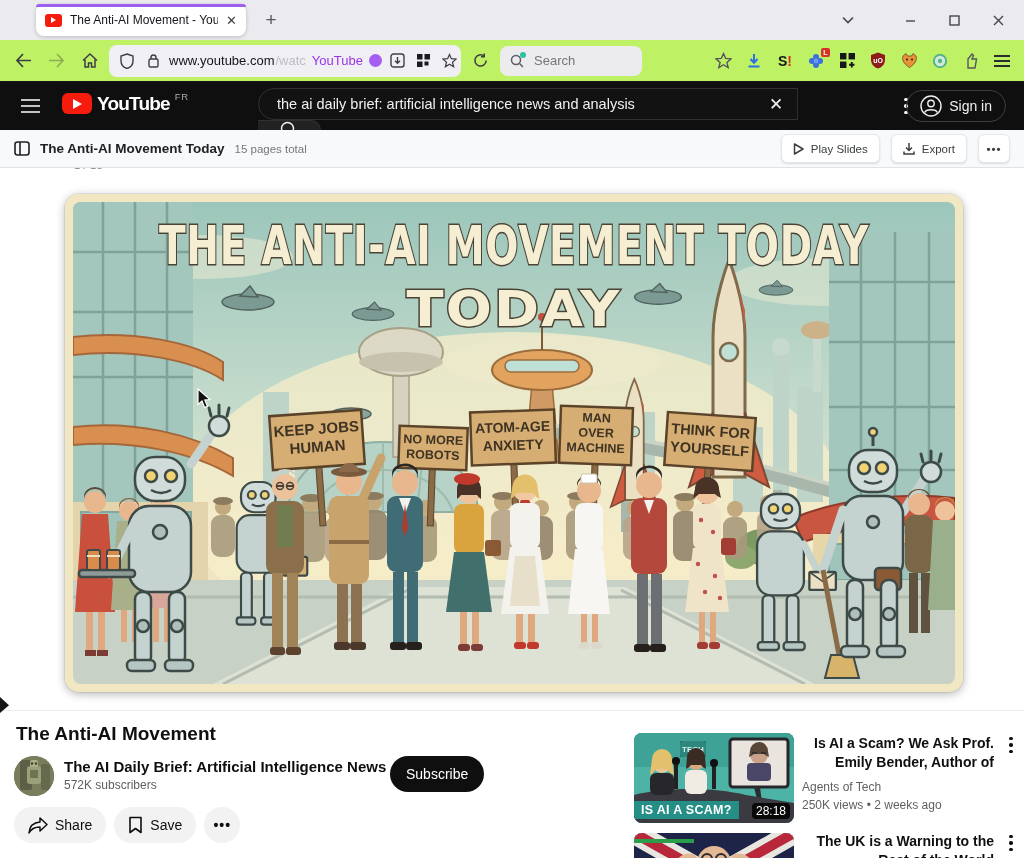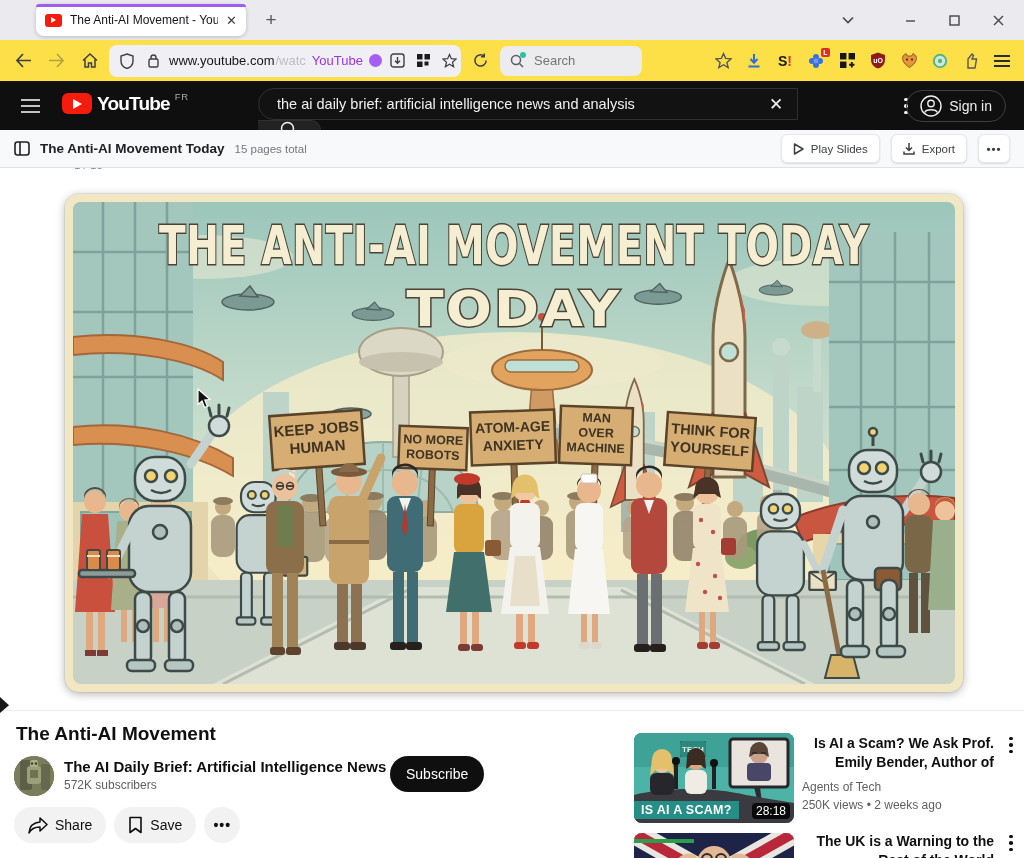--- a/index.html
+++ b/index.html
@@ -13,21 +13,21 @@
   .tab-stripe{position:absolute;left:0;top:0;right:0;height:3px;border-radius:8px 8px 0 0;background:#a05ef0;}
   .favicon{width:17px;height:13px;background:#f61c0d;border-radius:3px;flex:0 0 auto;display:flex;align-items:center;justify-content:center;}
   .favicon:before{content:"";width:0;height:0;border-left:5px solid #fff;border-top:3.5px solid transparent;border-bottom:3.5px solid transparent;}
   .tab-title{flex:1;font-size:12px;color:#15141a;white-space:nowrap;overflow:hidden;}
   .tab-close{font-size:13px;color:#3e3e44;line-height:1;}
   .newtab{position:absolute;left:260px;top:9px;width:22px;height:22px;color:#57575e;font-size:19px;line-height:21px;text-align:center;}
   .winctl{position:absolute;top:8px;display:flex;align-items:center;}
   .winbtn{width:44px;height:24px;display:flex;align-items:center;justify-content:center;color:#45454c;}
 
   
-  .navbar{position:absolute;left:0;top:40px;width:1024px;height:42px;background:#fde047;display:flex;align-items:center;
+  .navbar{position:absolute;left:0;top:40px;width:1024px;height:42px;background:#bef264;display:flex;align-items:center;
           padding:0 8px;box-sizing:border-box;gap:2px;border-bottom:1px solid #15151a;}
   .nav-icon{width:31px;height:30px;display:flex;align-items:center;justify-content:center;border-radius:6px;color:#45454c;flex:0 0 auto;}
   .dim{opacity:.38;}
   .urlbar{width:352px;height:32px;background:#f0f0f4;border-radius:8px;display:flex;align-items:center;gap:6px;
           padding:0 8px;box-sizing:border-box;flex:0 0 auto;margin:0 2px;}
   .url-host{font-size:13px;color:#15141a;}
   .url-path{font-size:13px;color:#bcbcc4;}
   .container-label{margin-left:auto;font-size:13px;color:#9a33e8;}
   .container-dot{width:13px;height:13px;border-radius:50%;background:#a45ff2;flex:0 0 auto;}
   .urlbar .mini{width:20px;height:20px;display:flex;align-items:center;justify-content:center;color:#3e3e44;flex:0 0 auto;}

